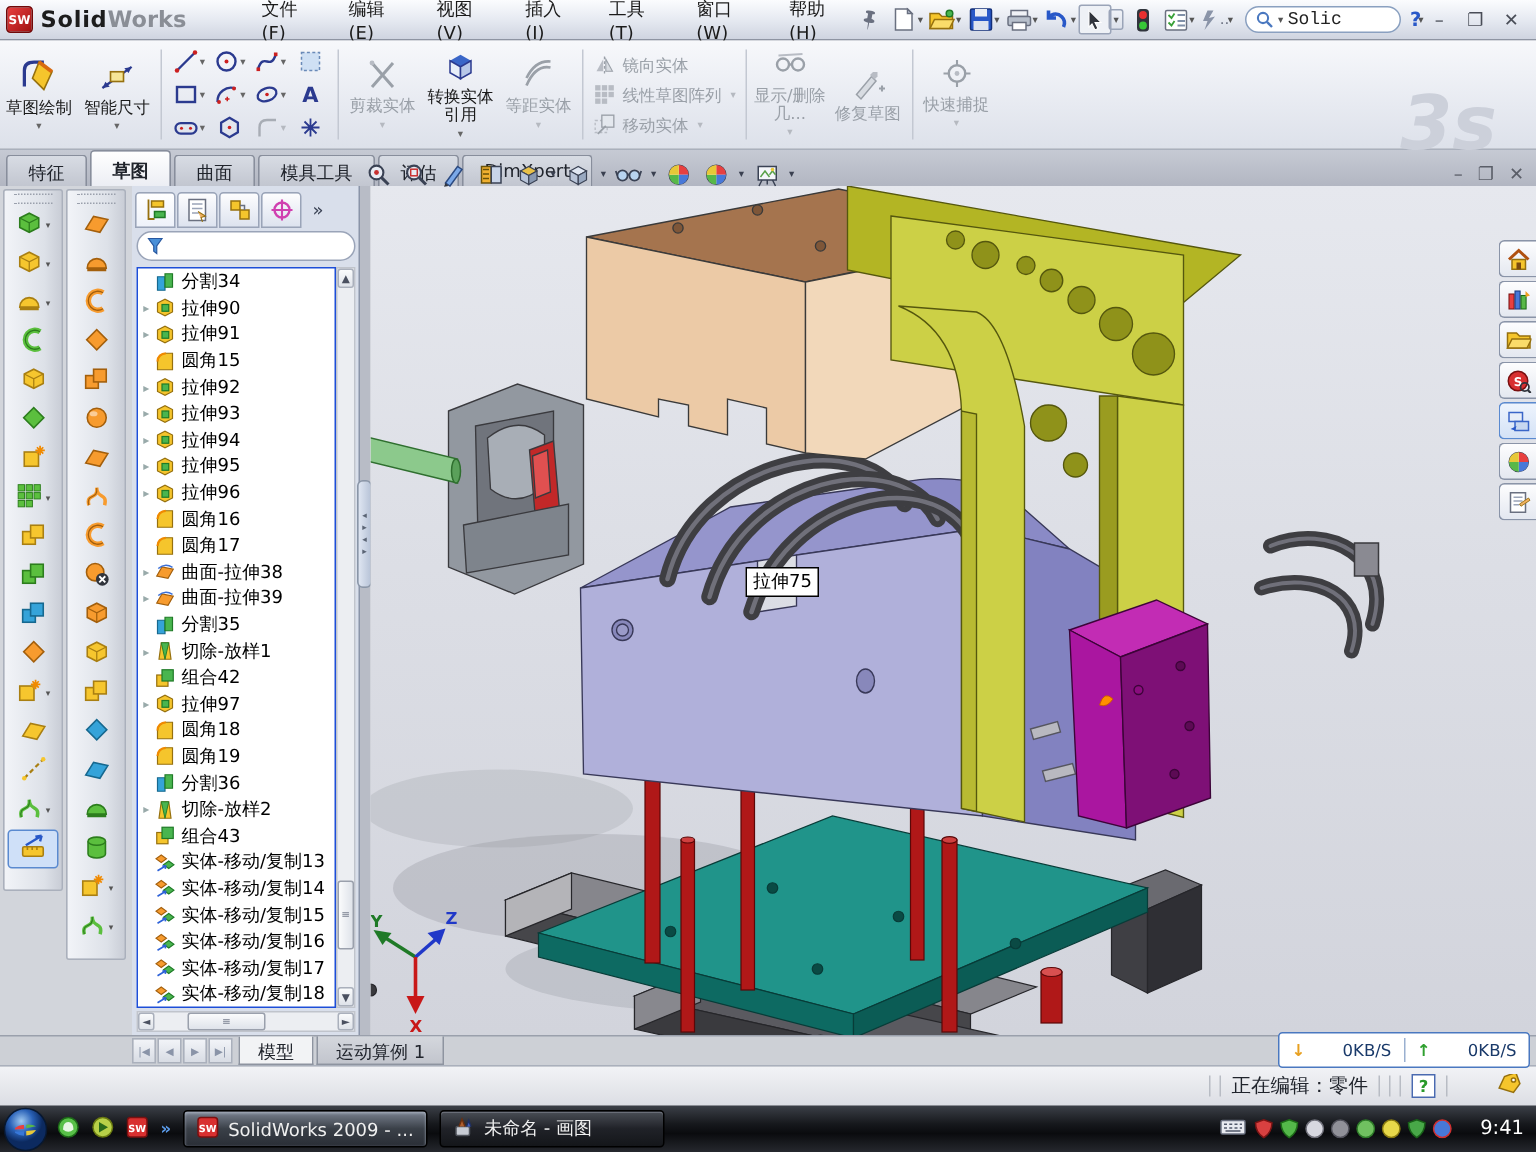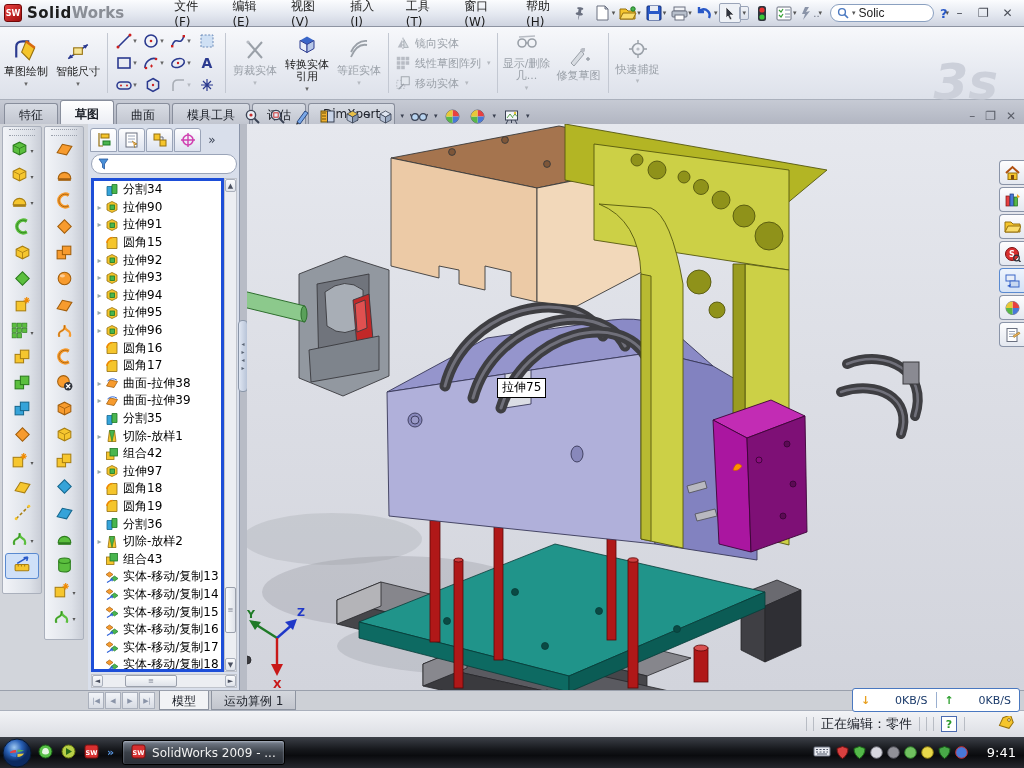--- a/index.html
+++ b/index.html
@@ -17,21 +17,21 @@
     color:#fff; font-size:8px; font-weight:bold; display:flex; align-items:center; justify-content:center; }
   .logo-solid { font-size:15px; font-weight:bold; color:#1c1c1c; letter-spacing:.5px; }
   .logo-works { font-size:15px; font-weight:bold; color:#8a8e96; }
   .menus { display:flex; margin-left:26px; }
   .menu-item { padding:4px 14px; color:#1a1a1a; cursor:default; }
   .pin-ico { color:#6a7080; font-size:13px; margin:0 6px 0 2px; transform:rotate(-35deg); display:inline-block; }
   .tb-ico { width:22px; height:20px; display:flex; align-items:center; justify-content:center; }
   .tb-dd { font-size:7px; color:#555; margin:0 2px 0 -2px; }
   .searchpill { width:104px; height:18px; border:1px solid #8aa0c0; border-radius:9px; background:#fff;
     display:flex; align-items:center; padding:0 6px; gap:3px; margin:0 6px; }
-  .searchpill input { border:none; outline:none; width:58px; font-size:12px; color:#222; background:transparent; font-family:Liberation Sans, sans-serif; }
+  .searchpill input { border:none; outline:none; width:58px; font-size:12px; color:#222; background:transparent; font-family:Liberation Mono, monospace; }
   .winbtns { display:flex; gap:7px; margin:0 8px 0 6px; color:#4a4e58; font-size:12px; }
   .winbtns span { width:17px; text-align:center; cursor:default; }
 
   
   #cmdbar { left:0; top:27px; width:1024px; height:73px;
     background:linear-gradient(#f7f8fb,#e7eaf1 60%,#dde1ea); border-bottom:1px solid #aab0bc;
     display:flex; align-items:stretch; }
   .vsep { width:1px; background:#c3c8d2; margin:6px 3px; }
   .cm-big { width:52px; display:flex; flex-direction:column; align-items:center; justify-content:center; text-align:center;
     line-height:12px; font-size:11px; padding:2px 1px; border:1px solid transparent; border-radius:2px; }
@@ -62,21 +62,21 @@
   .ticon .dd2 { font-size:6px; color:#555; }
 
   
   #treepanel { left:88px; top:124px; width:152px; height:566px; background:#d9dfeb; border-right:1px solid #8a94a8; }
   #treetabs { left:2px; top:4px; height:24px; display:flex; gap:1px; }
   .ttab { width:27px; height:24px; background:linear-gradient(#fdfdfe,#dde3ef); border:1px solid #9aa4b8; border-radius:3px 3px 0 0;
     display:flex; align-items:center; justify-content:center; }
   .ttab.more { width:20px; background:none; border:none; color:#3a4254; font-size:12px; }
   #filterrow { left:3px; top:30px; width:146px; height:20px; background:#fff; border:1px solid #9aa4b8; border-radius:10px;
     display:flex; align-items:center; padding:0 6px; gap:4px; }
-  #treearea { left:3px; top:54px; width:133px; height:494px; background:#fff; border:3px solid #1d4ed8; overflow:hidden; }
+  #treearea { left:3px; top:54px; width:133px; height:494px; background:#fff; border:1px solid #1d4ed8; overflow:hidden; }
   .tree-row { height:17.6px; display:flex; align-items:center; white-space:nowrap; }
   .tree-arrow { width:11px; font-size:8px; color:#9aa; text-align:center; flex:none; }
   .tree-ico { width:15px; height:14px; flex:none; margin-right:3px; }
   .tree-ico svg { width:14px; height:14px; }
   .tree-label { font-size:12px; color:#000; }
   #vscroll { left:136px; top:54px; width:13px; height:494px; background:#eceef2; border:1px solid #c0c4cc; }
   .sb-btn { width:11px; height:13px; font-size:7px; color:#4a5060; display:flex; align-items:center; justify-content:center;
     background:linear-gradient(#fafbfc,#dfe3ea); border:1px solid #aab0bc; border-radius:2px; }
   #vthumb { position:absolute; left:0; top:408px; width:11px; height:46px; background:linear-gradient(90deg,#fafbfc,#dfe3ea); border:1px solid #9aa0ac; border-radius:2px;
     display:flex; align-items:center; justify-content:center; font-size:7px; color:#7a8090; }
@@ -1360,20 +1360,28 @@
     <span class="ql-chev">»</span>
   </div>
   <div id="taskbtns" style="display:flex;">
       <div class="taskbtn active">
         <span><svg width="15" height="15" viewBox="0 0 15 15">
             <rect x="1" y="1" width="13" height="13" rx="2" fill="#d83030" stroke="#7a1010"></rect>
             <text x="7.5" y="10.5" font-size="6.5" fill="#fff" text-anchor="middle" font-weight="bold" font-family="DejaVu Sans">SW</text>
           </svg></span>
         <span>SolidWorks 2009 - ...</span>
       </div>
+      <div class="taskbtn">
+        <span><svg width="15" height="15" viewBox="0 0 15 15">
+            <rect x="2" y="7" width="9" height="6" rx="1" fill="#c8ccd4" stroke="#50545c"></rect>
+            <path d="M4,7 L6,2 L8,7" fill="#b06030" stroke="#6a3010"></path>
+            <path d="M9,7 L10.5,3 L12,7" fill="#4060c0" stroke="#203060"></path>
+          </svg></span>
+        <span>未命名 - 画图</span>
+      </div>
     </div>
   <div id="tray">
     <span><svg width="18" height="13" viewBox="0 0 18 13">
           <rect x="1" y="2" width="16" height="9" rx="1" fill="#e8eaf0" stroke="#6a7080"></rect>
           <path d="M3,4.5 h2 M6.5,4.5 h2 M10,4.5 h2 M13.5,4.5 h1.5 M3,7 h2 M6.5,7 h2 M10,7 h2 M13.5,7 h1.5 M4,9 h10" stroke="#50586a" stroke-width="1"></path>
         </svg></span>
     <span id="trayicons" style="display:flex;gap:4px;align-items:center;">
         <span class="tray-ico"><svg width="13" height="13" viewBox="0 0 13 13">
             <path d="M6.5,0.5 L12,2.5 Q12,9 6.5,12.5 Q1,9 1,2.5 Z" fill="#d84040" stroke="#7a1414"></path>
           </svg></span>

